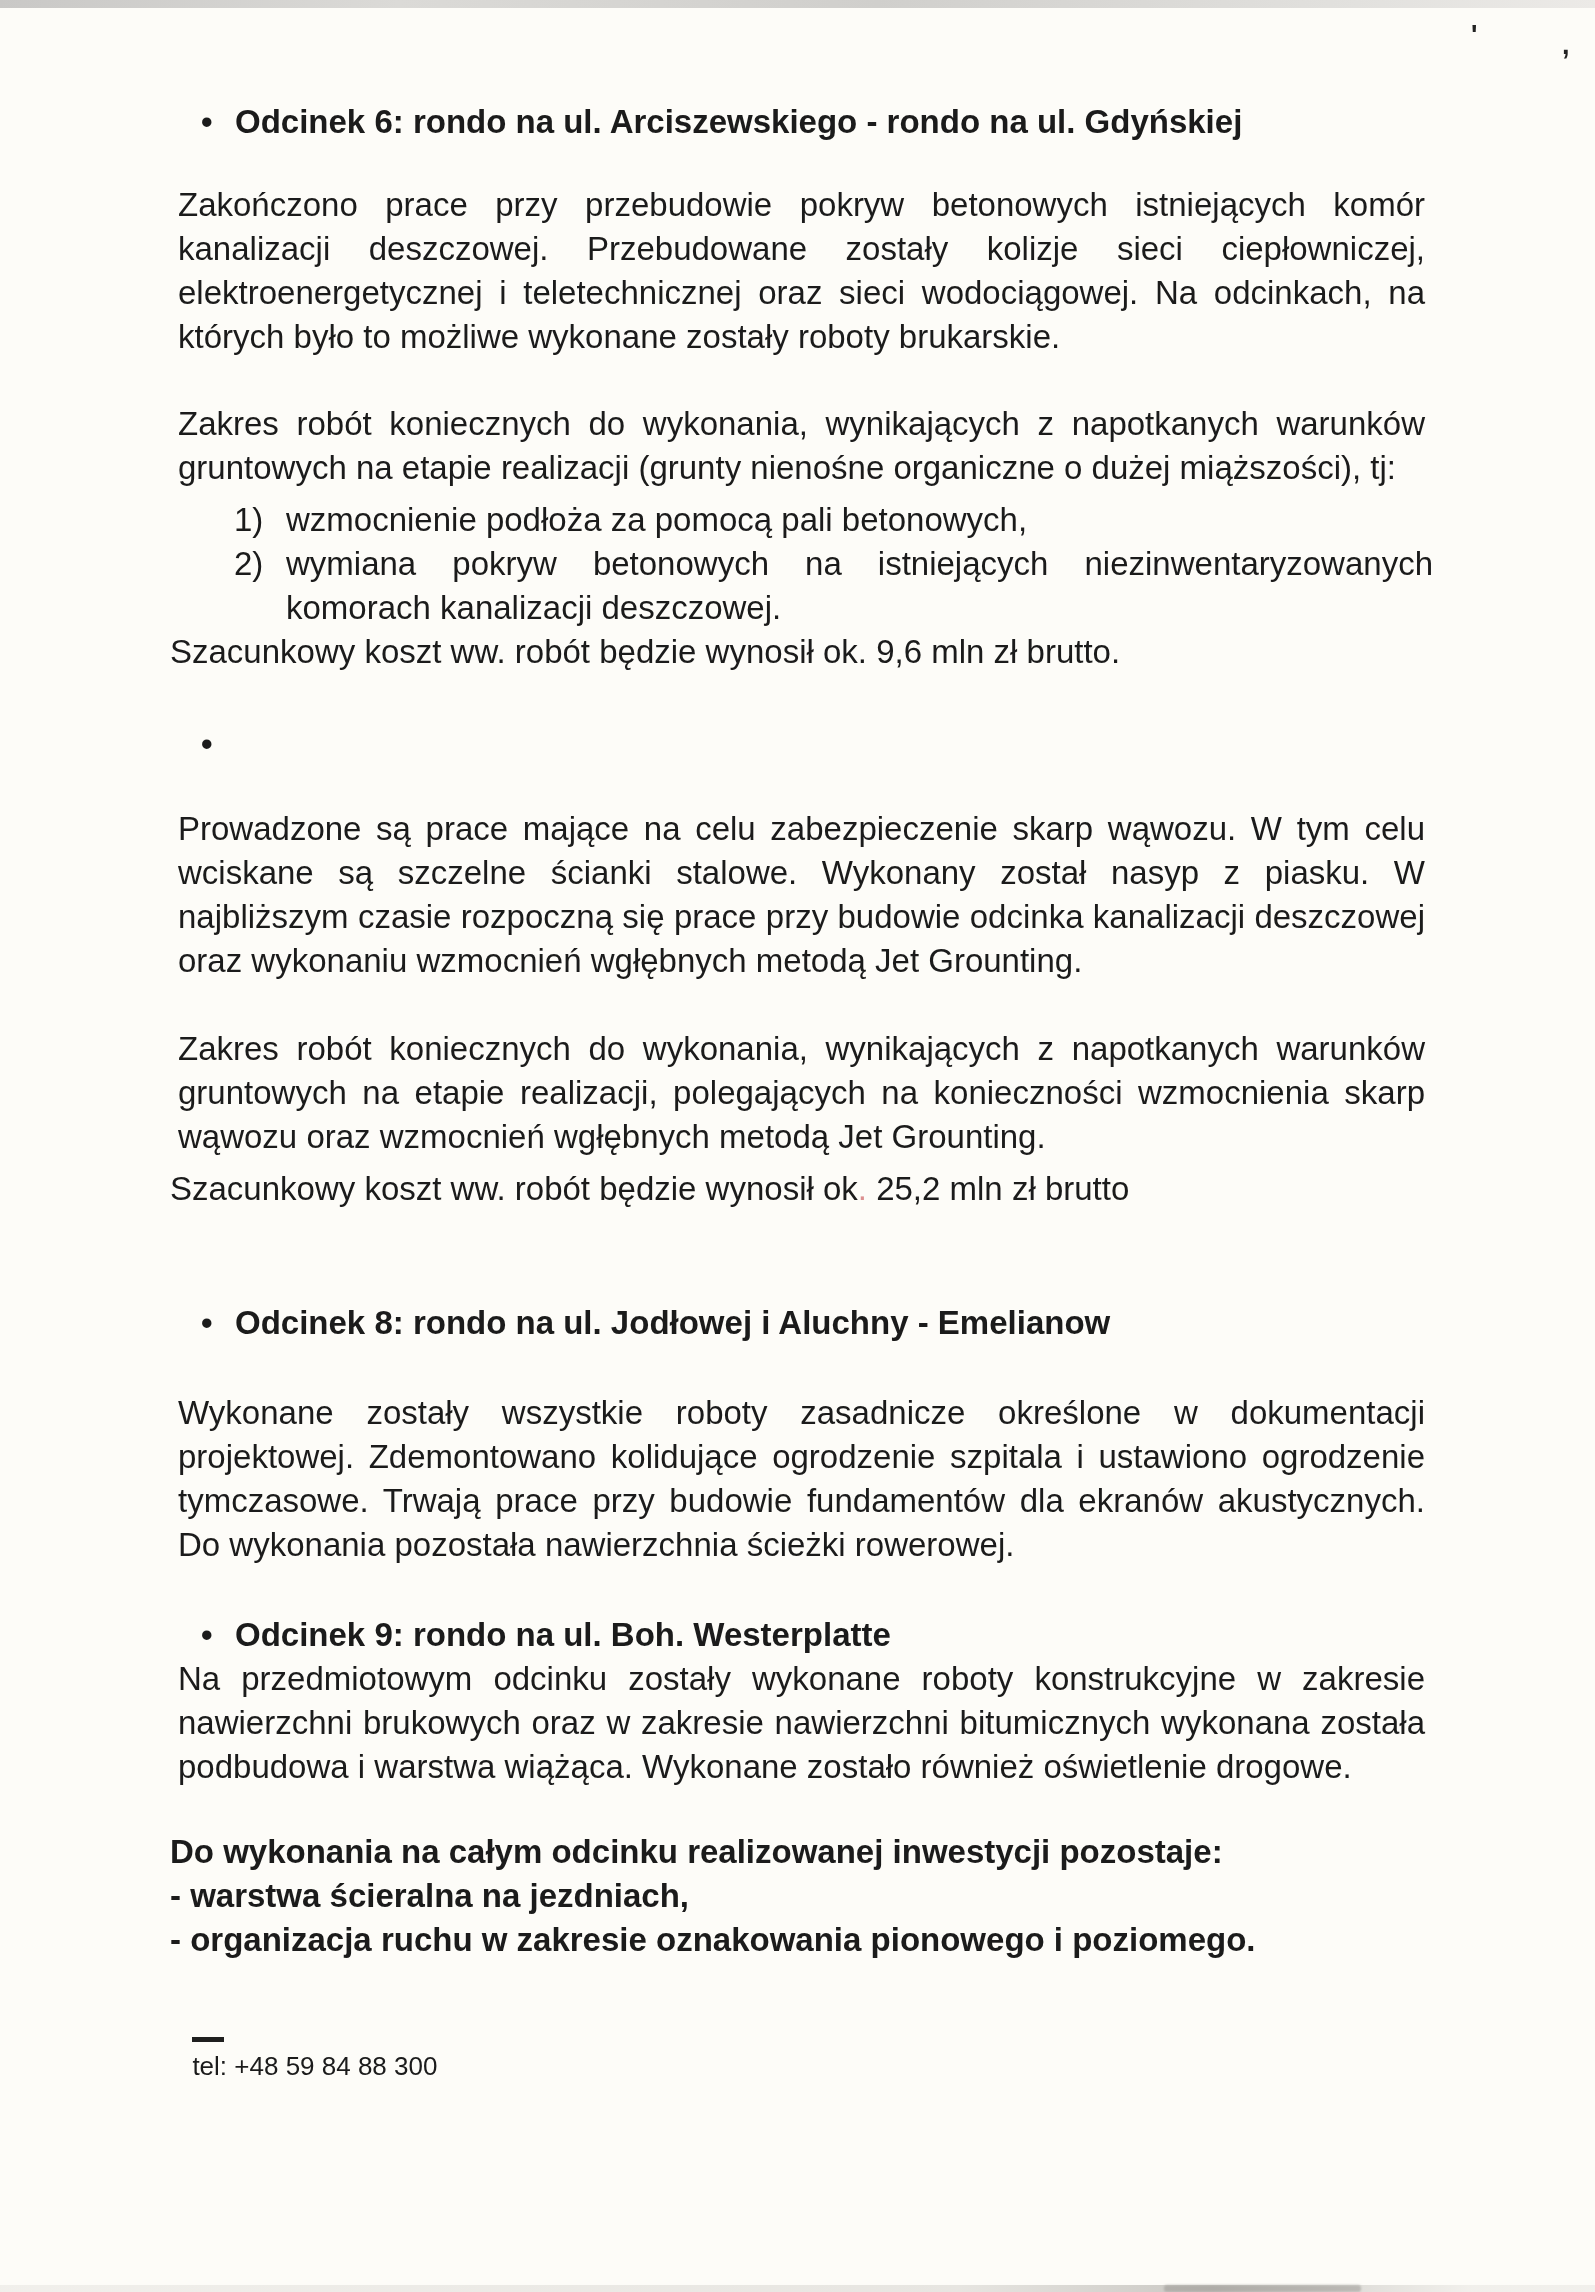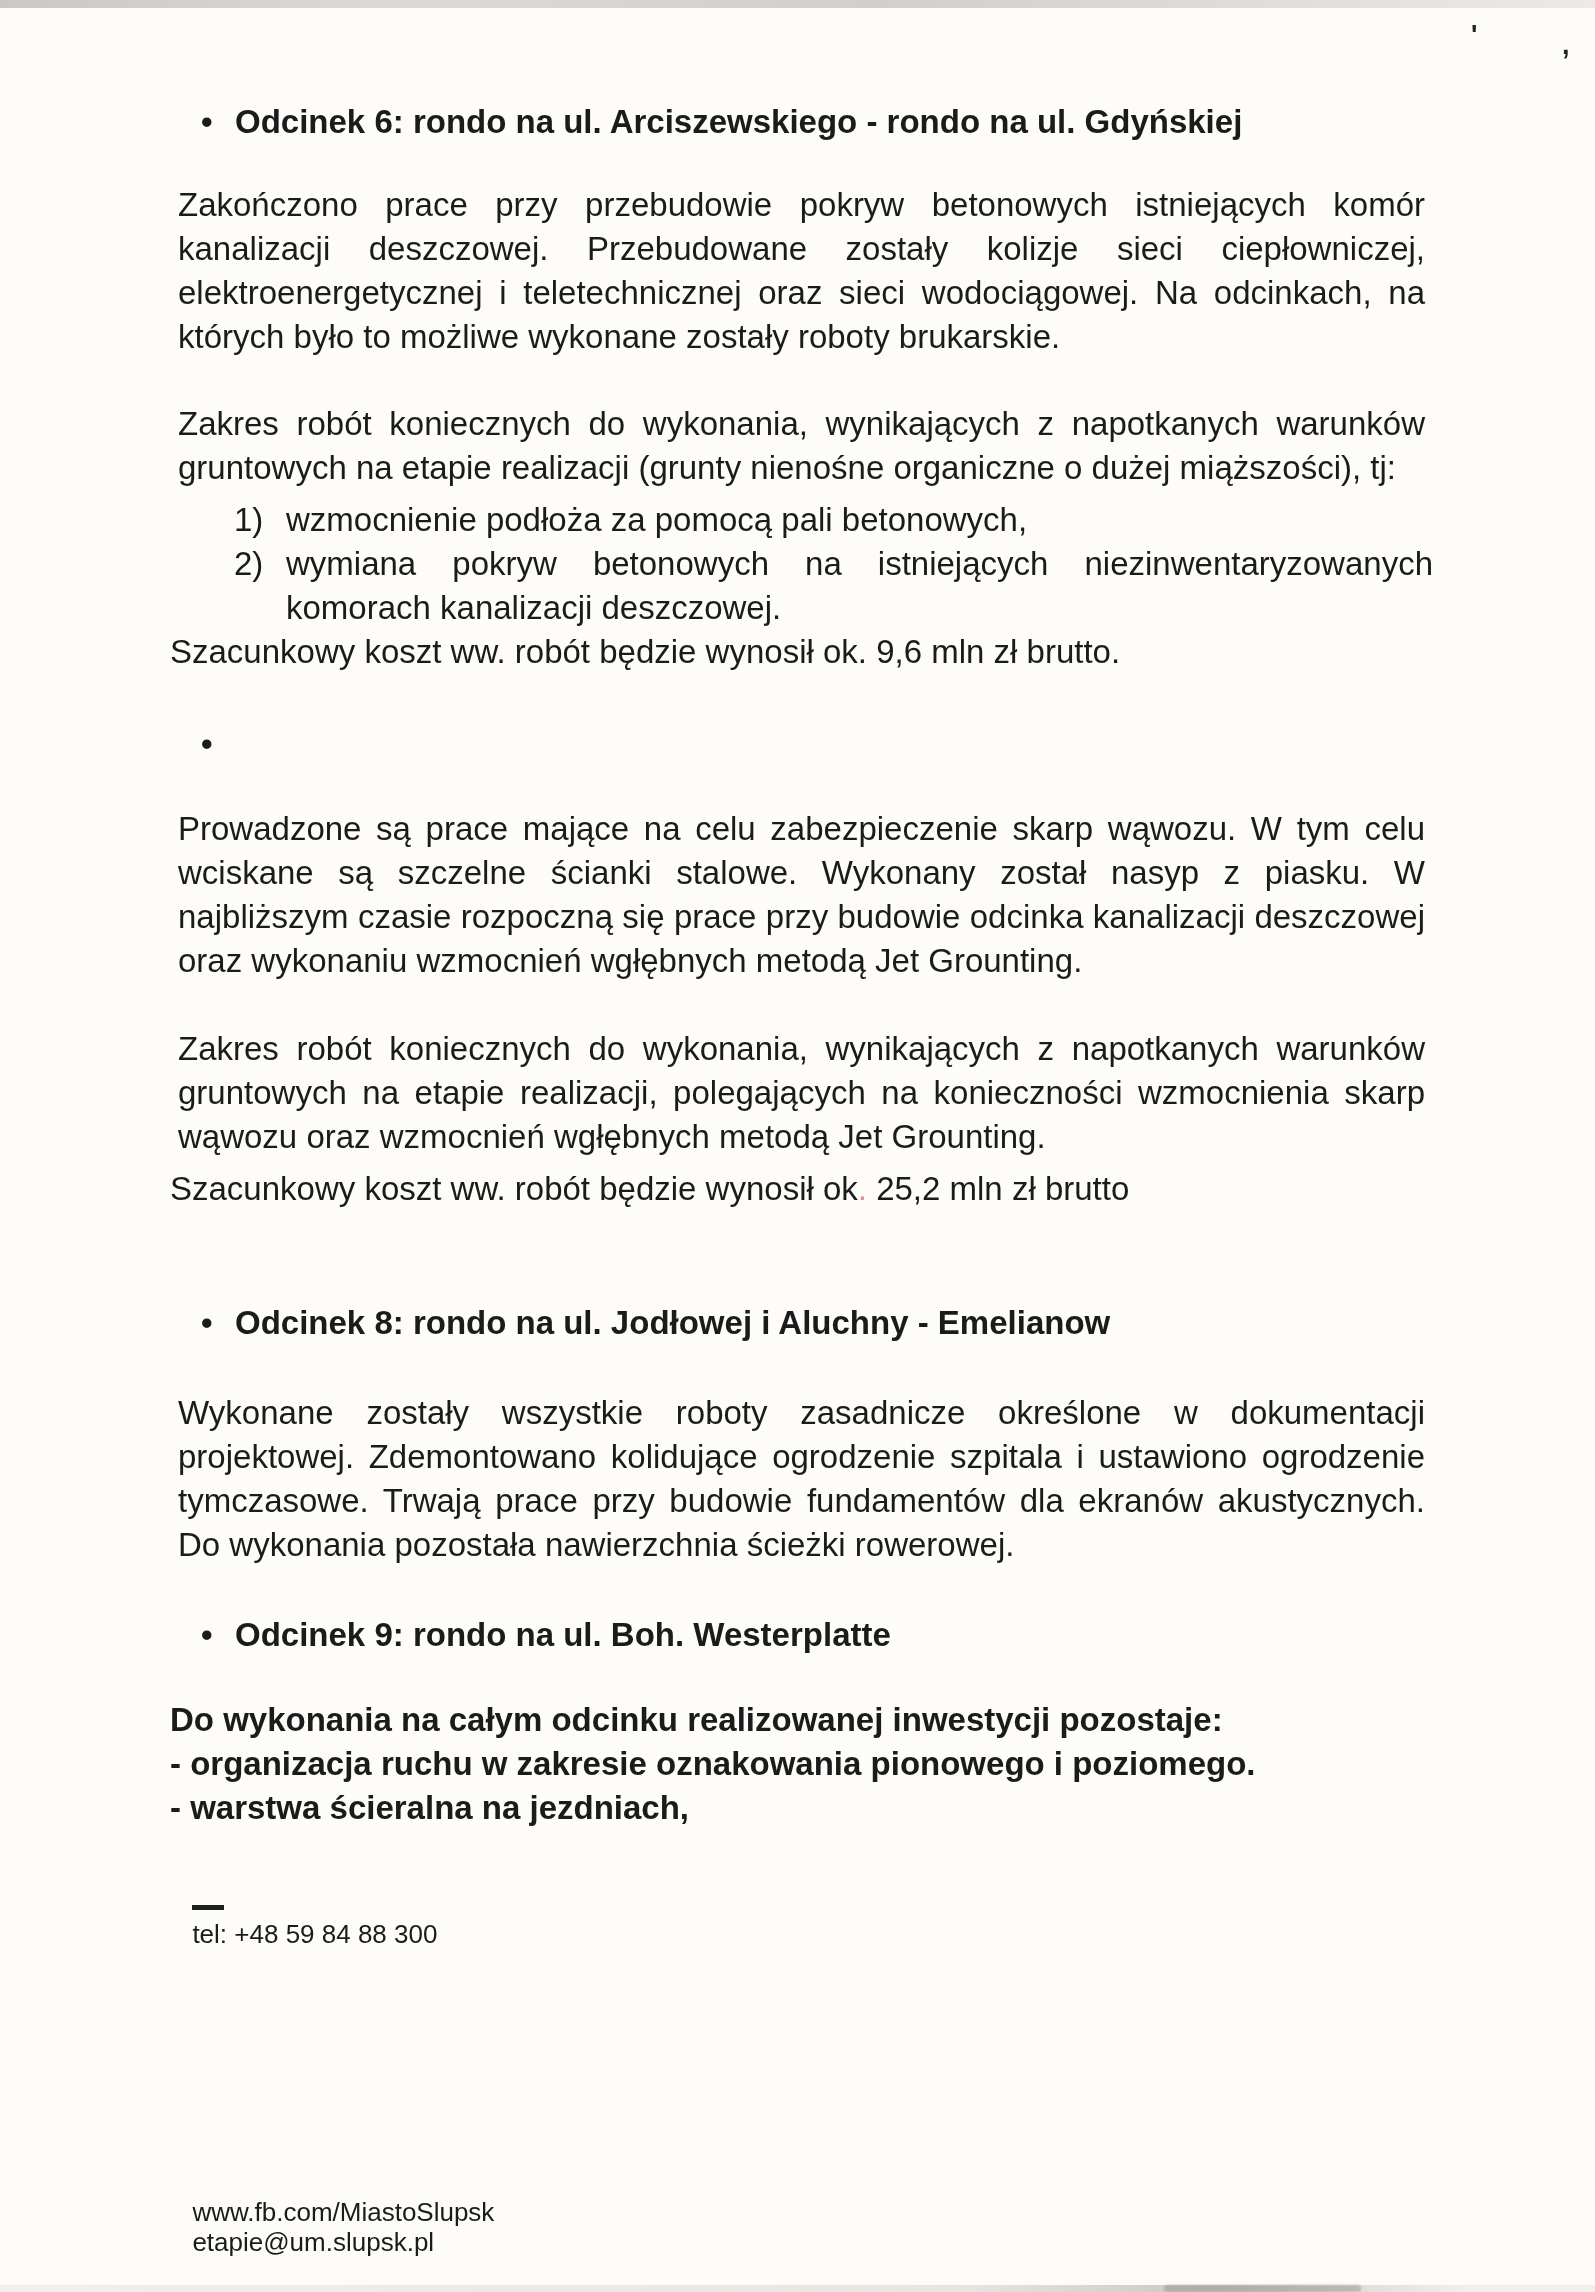--- a/index.html
+++ b/index.html
@@ -112,25 +112,26 @@
     <div class="heading h8">
       <span class="bullet">•</span>
       <span>Odcinek 8: rondo na ul. Jodłowej i Aluchny - Emelianow</span>
     </div>
     <p class="para p8-1">Wykonane zostały wszystkie roboty zasadnicze określone w dokumentacji projektowej. Zdemontowano kolidujące ogrodzenie szpitala i ustawiono ogrodzenie tymczasowe. Trwają prace przy budowie fundamentów dla ekranów akustycznych. Do wykonania pozostała nawierzchnia ścieżki rowerowej.</p>
 
     <div class="heading h9">
       <span class="bullet">•</span>
       <span>Odcinek 9: rondo na ul. Boh. Westerplatte</span>
     </div>
+    <p class="para p9-1">Na przedmiotowym odcinku zostały wykonane roboty konstrukcyjne w zakresie nawierzchni brukowych oraz w zakresie nawierzchni bitumicznych wykonana została podbudowa i warstwa wiążąca. Wykonane zostało również oświetlenie drogowe.</p>
 
     <div class="todo">
       <div>Do wykonania na całym odcinku realizowanej inwestycji pozostaje:</div>
+      <div>- warstwa ścieralna na jezdniach,</div>
       <div>- organizacja ruchu w zakresie oznakowania pionowego i poziomego.</div>
-      <div>- warstwa ścieralna na jezdniach,</div>
     </div>
 
     <div class="footer">
       <div class="footer-dash"></div>
       <div class="footer-row">
         <span class="f-left">tel: +48 59 84 88 300</span>
         <span class="f-right">www.fb.com/MiastoSlupsk</span>
       </div>
       <div class="footer-row">
         <span class="f-left">etapie@um.slupsk.pl</span>

